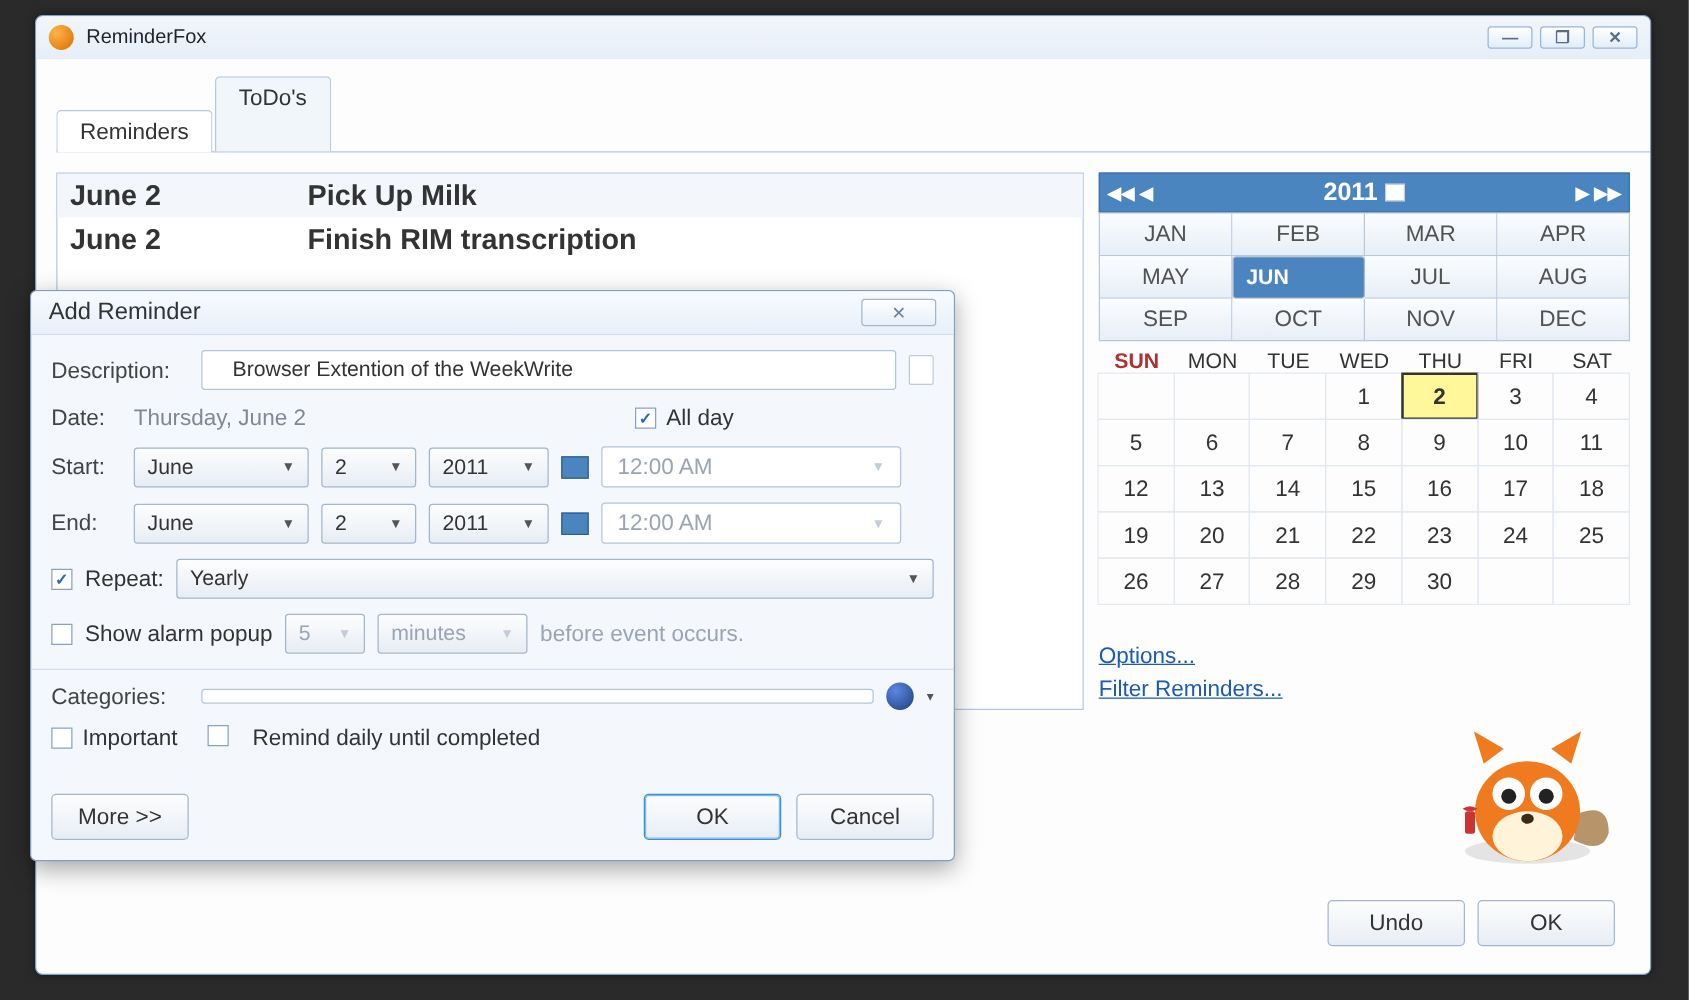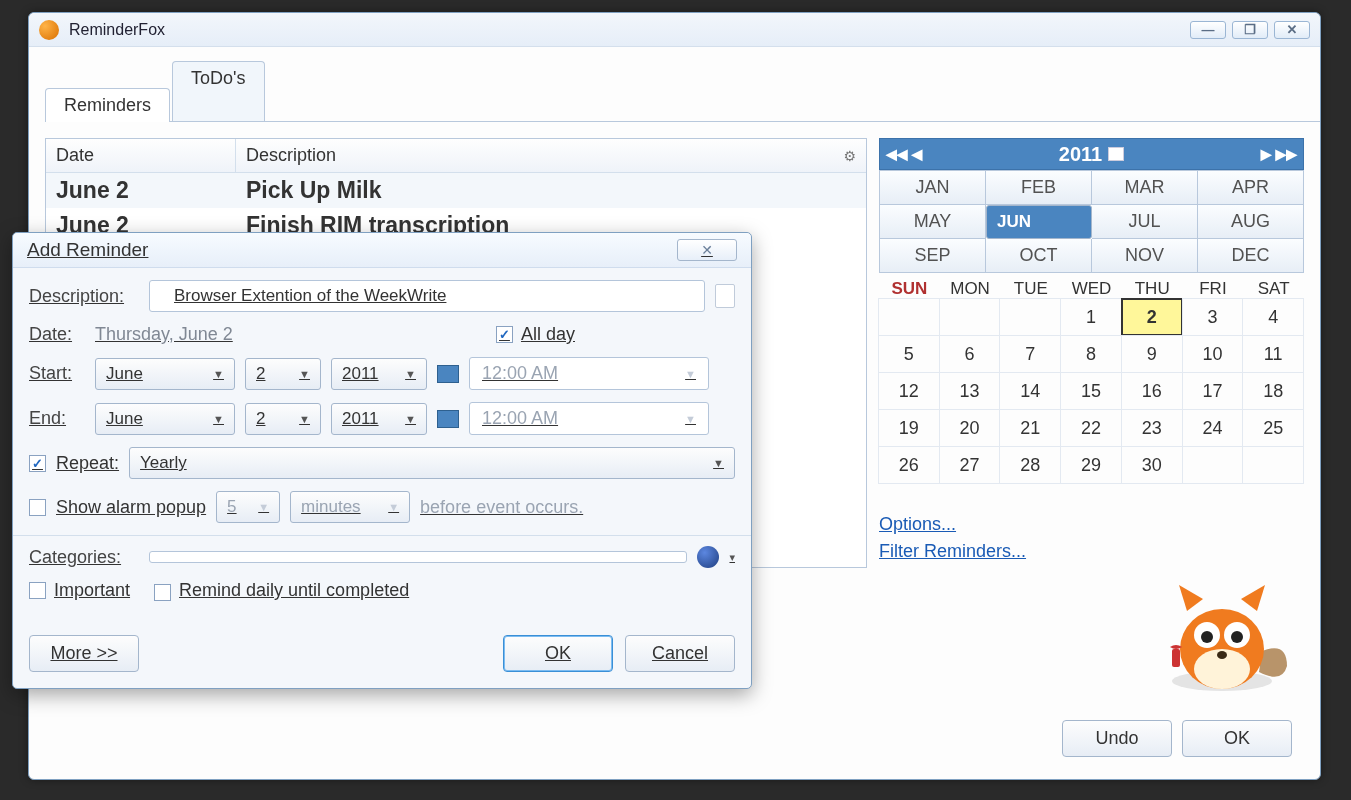--- a/index.html
+++ b/index.html
@@ -167,27 +167,26 @@
     padding: 7px 18px;
     background: linear-gradient(#fdfdfd,#e7edf5);
     border: 1px solid #a4b6cc;
     border-radius: 4px;
     font-size: 18px;
     text-align:center;
   }
   
   .modal {
     position:absolute;
-    left: 12px; top: 232px;
+    left: 24px; top: 232px;
     width: 740px;
     background:#f4f7fb;
     border:1px solid #7fa0c1;
     border-radius:5px;
     box-shadow: 0 6px 20px rgba(0,0,0,0.35);
-    text-decoration: underline;
   }
   .modal-title {
     background: linear-gradient(#f7fbff,#e7eff9);
     padding: 6px 14px;
     font-size: 19px;
     display:flex; justify-content:space-between; align-items:center;
     border-bottom:1px solid #cfdced;
     border-radius:5px 5px 0 0;
   }
   .modal-close {
@@ -270,27 +269,20 @@
     <div class="win-btn">✕</div>
   </div>
 
   <div class="tabs">
     <div class="tab active">Reminders</div>
     <div class="tab">ToDo's</div>
   </div>
 
   <div class="content">
     <div class="reminder-list">
-      <div class="list-header">
-        <div class="col-date">Date</div>
-        <div class="col-desc">
-          <span>Description</span>
-          <span style="font-size:14px;color:#777;">⚙</span>
-        </div>
-      </div>
       <div id="list-rows">
           <div class="list-row">
             <div class="c-date">June 2</div>
             <div class="c-desc">Pick Up Milk</div>
           </div>
           <div class="list-row">
             <div class="c-date">June 2</div>
             <div class="c-desc">Finish RIM transcription</div>
           </div>
         </div>
@@ -505,21 +497,21 @@
       <div class="txt"></div>
       <div class="globe"></div>
       <span class="caret">▾</span>
     </div>
 
     <div class="mrow" style="gap:24px">
       <div style="display:flex;align-items:center;gap:8px">
         <div class="chk"></div>
         <span>Important</span>
       </div>
-      <div style="display:flex;align-items:flex-end;gap:8px">
+      <div style="display:flex;align-items:flex-start;gap:19px">
         <div class="chk"></div>
         <span>Remind daily until completed</span>
       </div>
     </div>
   </div>
 
   <div class="modal-footer">
     <div class="btn">More &gt;&gt;</div>
     <div style="display:flex;gap:12px">
       <div class="btn btn-p">OK</div>

